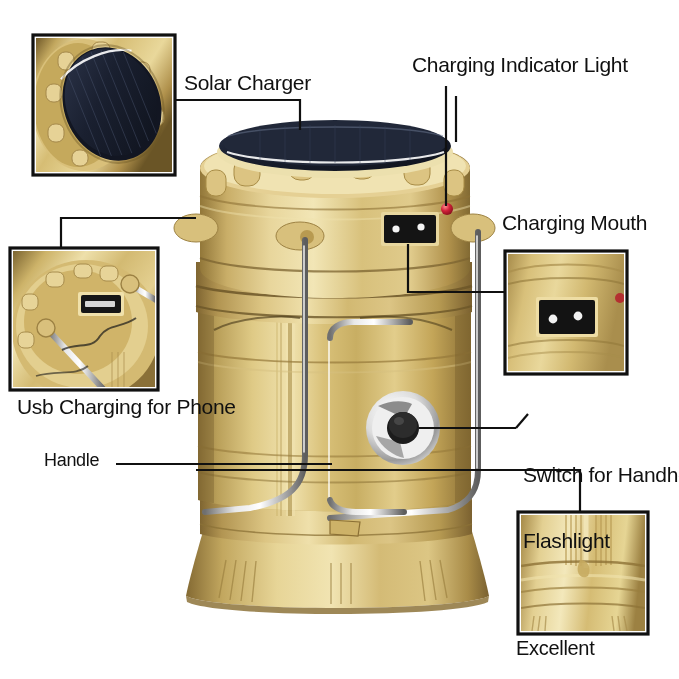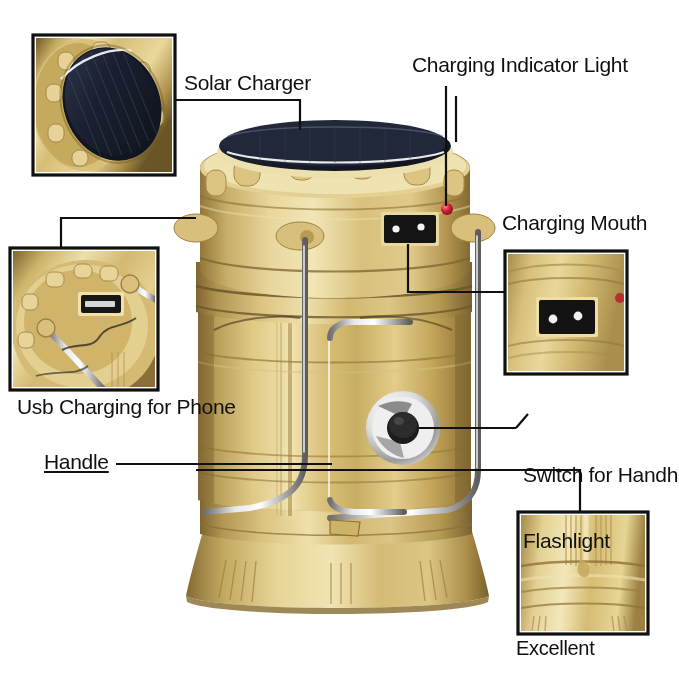--- a/index.html
+++ b/index.html
@@ -5,21 +5,21 @@
   html,body{margin:0;padding:0;background:#ffffff;}
   body{width:679px;height:679px;overflow:hidden;font-family:"Liberation Sans",sans-serif;}
   #stage{position:relative;width:549px;height:679px;background:#ffffff;}
   svg#scene{position:absolute;left:0;top:0;width:679px;height:679px;}
   .lbl{position:absolute;color:#101010;font-family:"Liberation Sans",sans-serif;
        font-weight:400;letter-spacing:-0.3px;white-space:pre;line-height:1.06;}
   #lbl-solar{left:184px;top:72px;font-size:21px;}
   #lbl-indicator{left:412px;top:54px;font-size:21px;}
   #lbl-mouth{left:502px;top:212px;font-size:21px;text-align:center;}
   #lbl-usb{left:17px;top:396px;font-size:21px;}
-  #lbl-handle{left:44px;top:451px;font-size:21px;text-decoration:underline;}
+  #lbl-handle{left:44px;top:451px;font-size:18px;}
   #lbl-switch{left:523px;top:419px;font-size:21px;text-align:left;}
   #lbl-excellent{left:516px;top:638px;font-size:20px;}
 </style>
 </head>
 <body>
 
 <div id="stage">
 
   <svg id="scene" viewBox="0 0 679 679">
     <defs>

